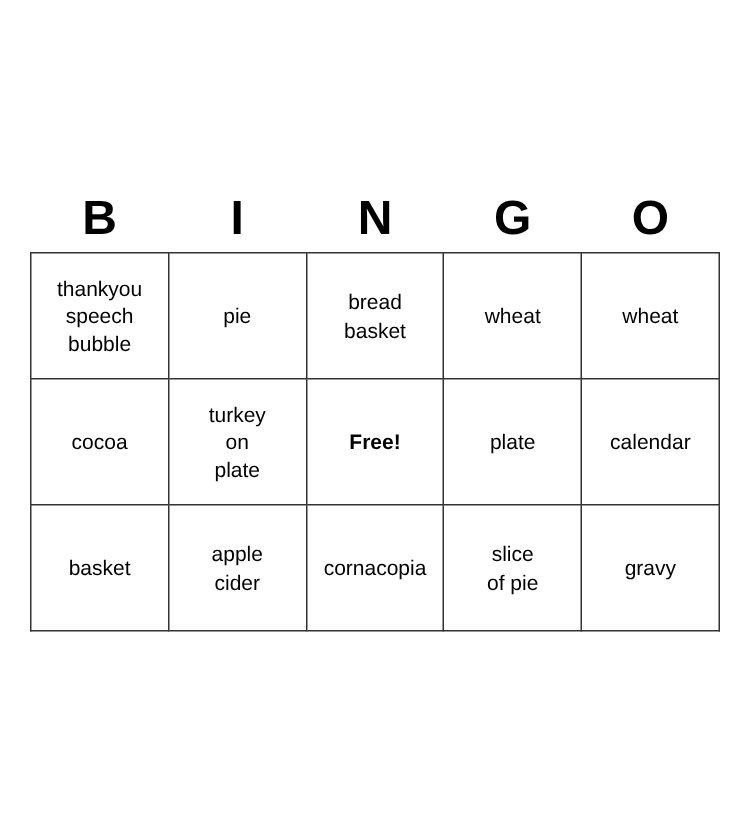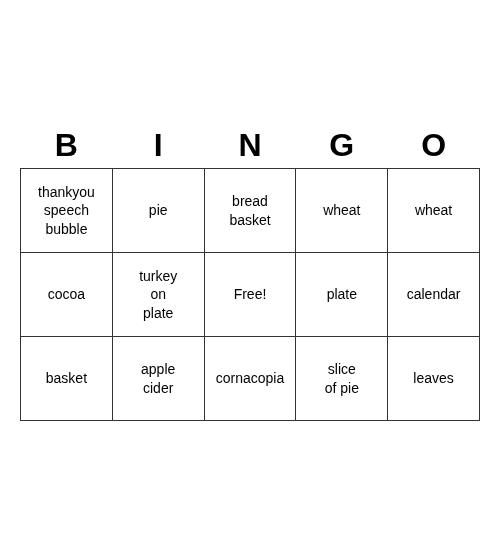--- a/index.html
+++ b/index.html
@@ -38,21 +38,21 @@
       width: 92px;
       height: 84px;
       text-align: center;
       vertical-align: middle;
       font-size: 14px;
       padding: 4px;
       line-height: 1.3;
     }
 
     .free-cell {
-      font-weight: normal;
+      font-weight: bold;
       font-size: 16px;
     }
   </style>
 </head>
 <body>
 
 <table class="bingo-card">
   <thead>
     <tr class="header-row">
       <th>B</th>
@@ -75,16 +75,16 @@
         <td>turkey<br>on<br>plate</td>
         <td class="free-cell">Free!</td>
         <td>plate</td>
         <td>calendar</td>
       </tr>
       <tr>
         <td>basket</td>
         <td>apple<br>cider</td>
         <td>cornacopia</td>
         <td>slice<br>of pie</td>
-        <td>leaves</td>
+        <td>gravy</td>
       </tr>
     </tbody>
 </table>
 
 </body></html>

